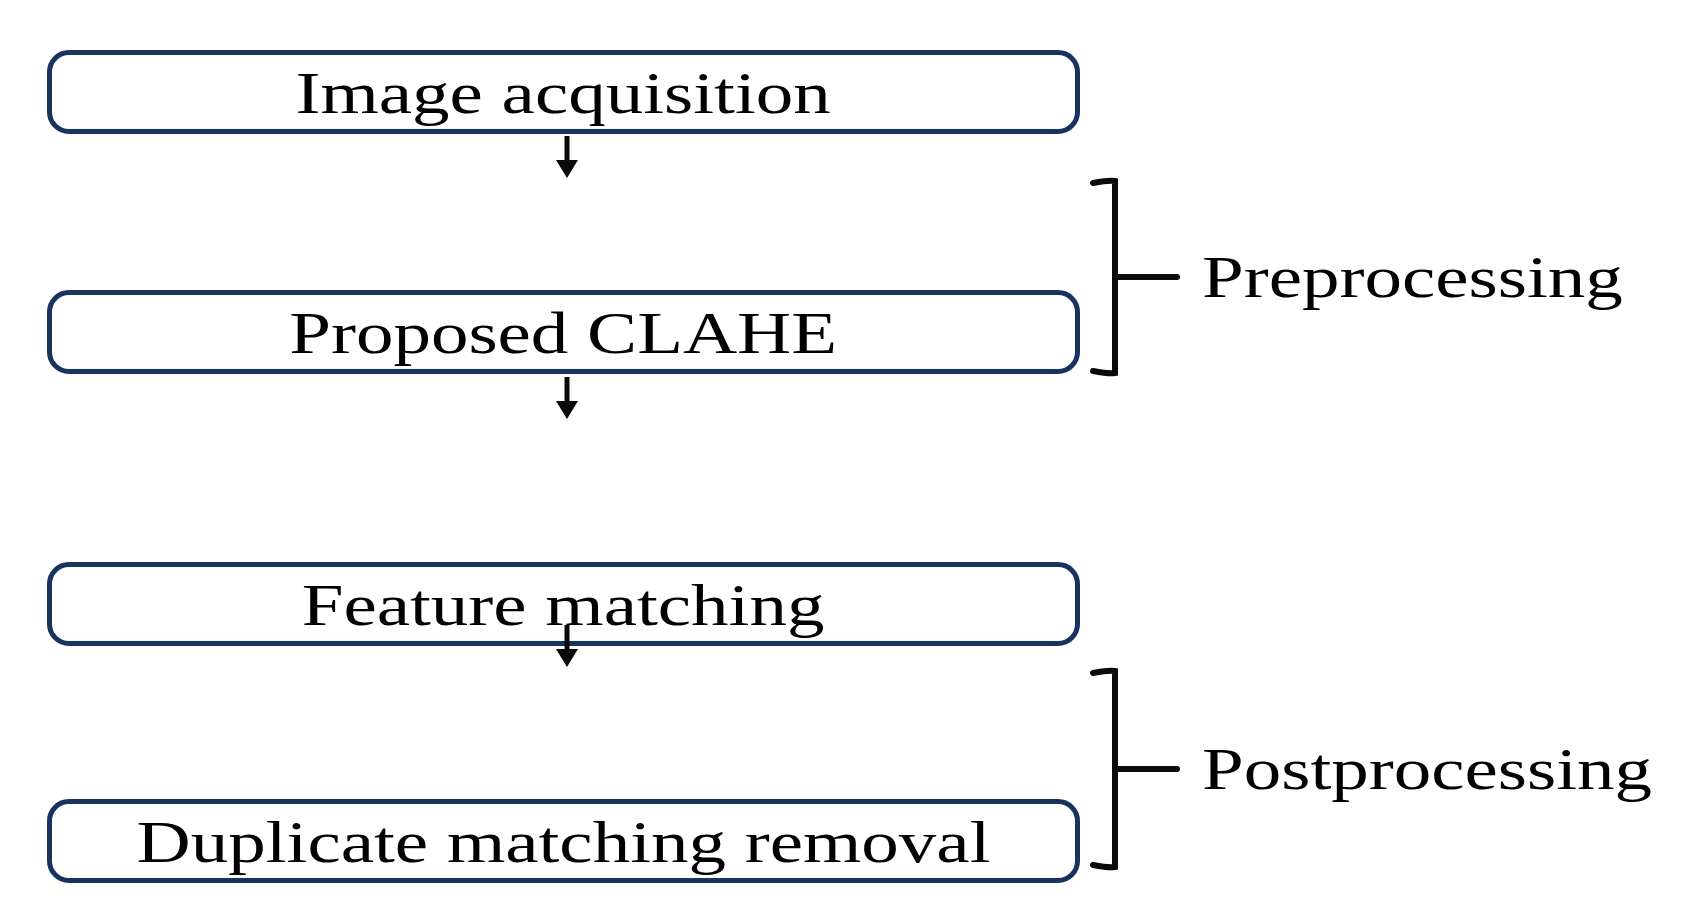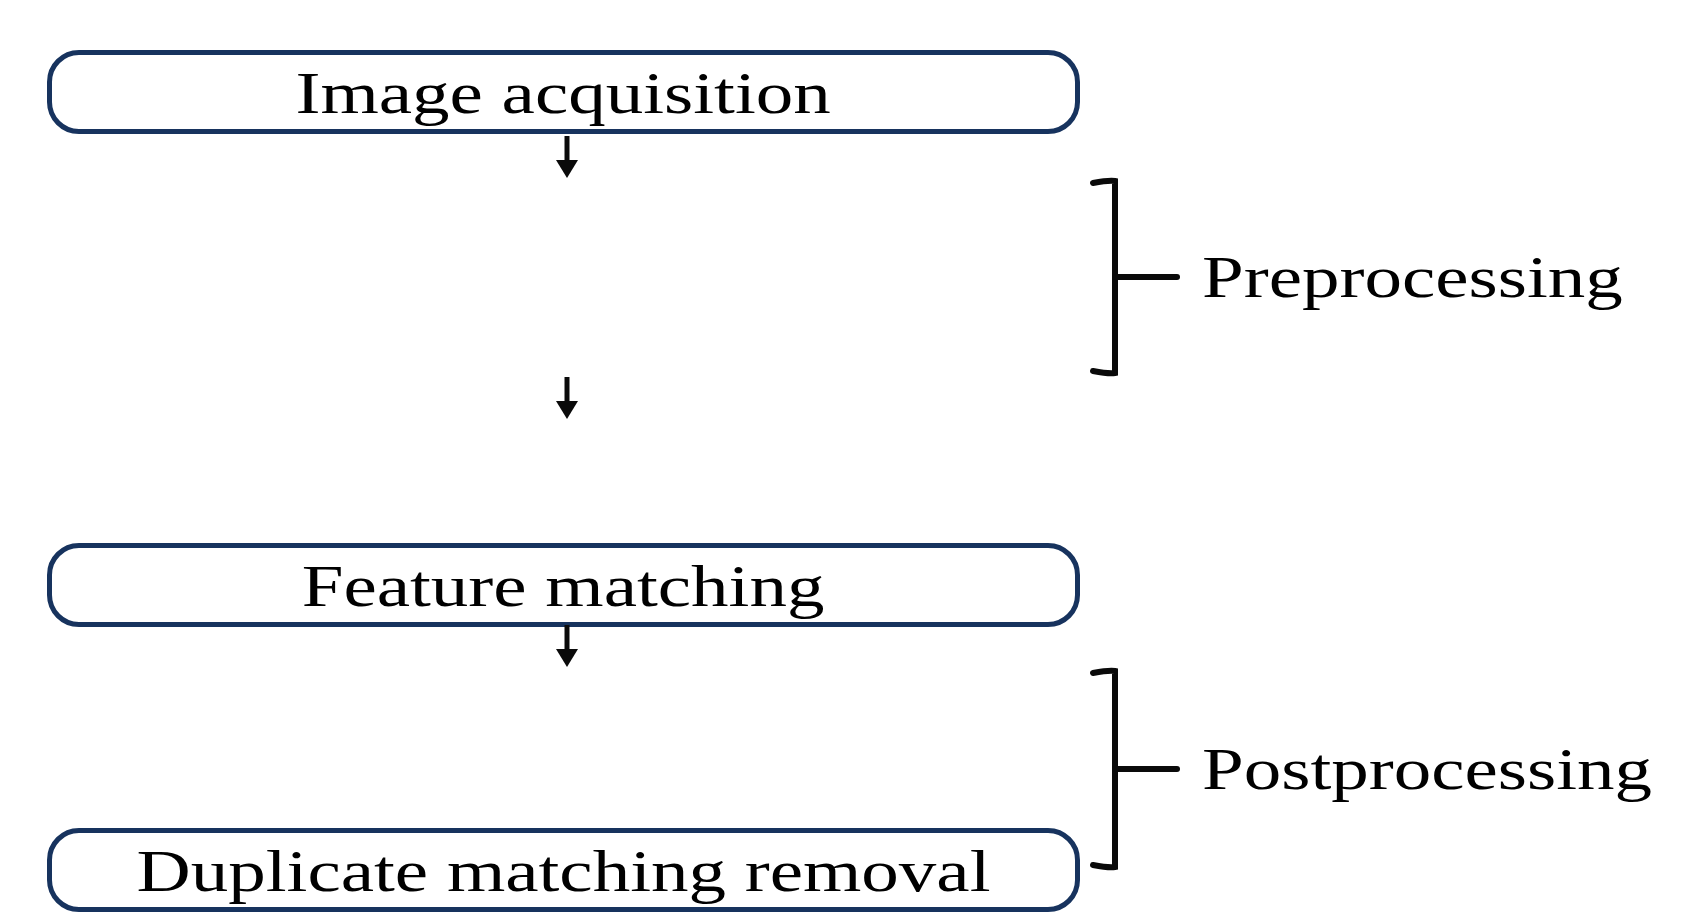--- a/index.html
+++ b/index.html
@@ -7,21 +7,21 @@
     position:relative;
     width:1704px;height:912px;
     background:#ffffff;
     font-family:"Liberation Serif","DejaVu Serif",serif;
     overflow:hidden;
   }
   .flow-box{
     position:absolute;
     left:47px;width:1023px;height:74px;
     border:5px solid #17335e;
-    border-radius:32px;
+    border-radius:22px;
     background:#ffffff;
     display:flex;align-items:center;justify-content:center;
   }
   .box-label{
     font-size:60px;
     color:#000000;
     white-space:nowrap;
     display:inline-block;
     transform:scaleX(1.25);
     transform-origin:center center;
@@ -34,32 +34,35 @@
     position:absolute;
     left:1202px;
     font-size:60px;
     color:#000000;
     white-space:nowrap;
     transform:translateY(-50%) scaleX(1.25);
     transform-origin:left center;
     line-height:1;
   }
   
-  .b0{top:50px}.b1{top:180px}.b2{top:290px}.b3{top:422px}.b4{top:543px}.b5{top:668px}.b6{top:828px}
+  .b0{top:50px}.b1{top:180px}.b2{top:290px}.b3{top:422px}.b4{top:562px}.b5{top:668px}.b6{top:799px}
 </style>
 </head>
 <body>
 
 <div id="stage">
 
   <div class="flow-box b0">
     <span class="box-label">Image acquisition</span>
   </div>
 
 
+  <div class="flow-box b2">
+    <span class="box-label">Proposed CLAHE</span>
+  </div>
 
 
   <div class="flow-box b4">
     <span class="box-label">Feature matching</span>
   </div>
 
 
   <div class="flow-box b6">
     <span class="box-label">Duplicate matching removal</span>
   </div>

